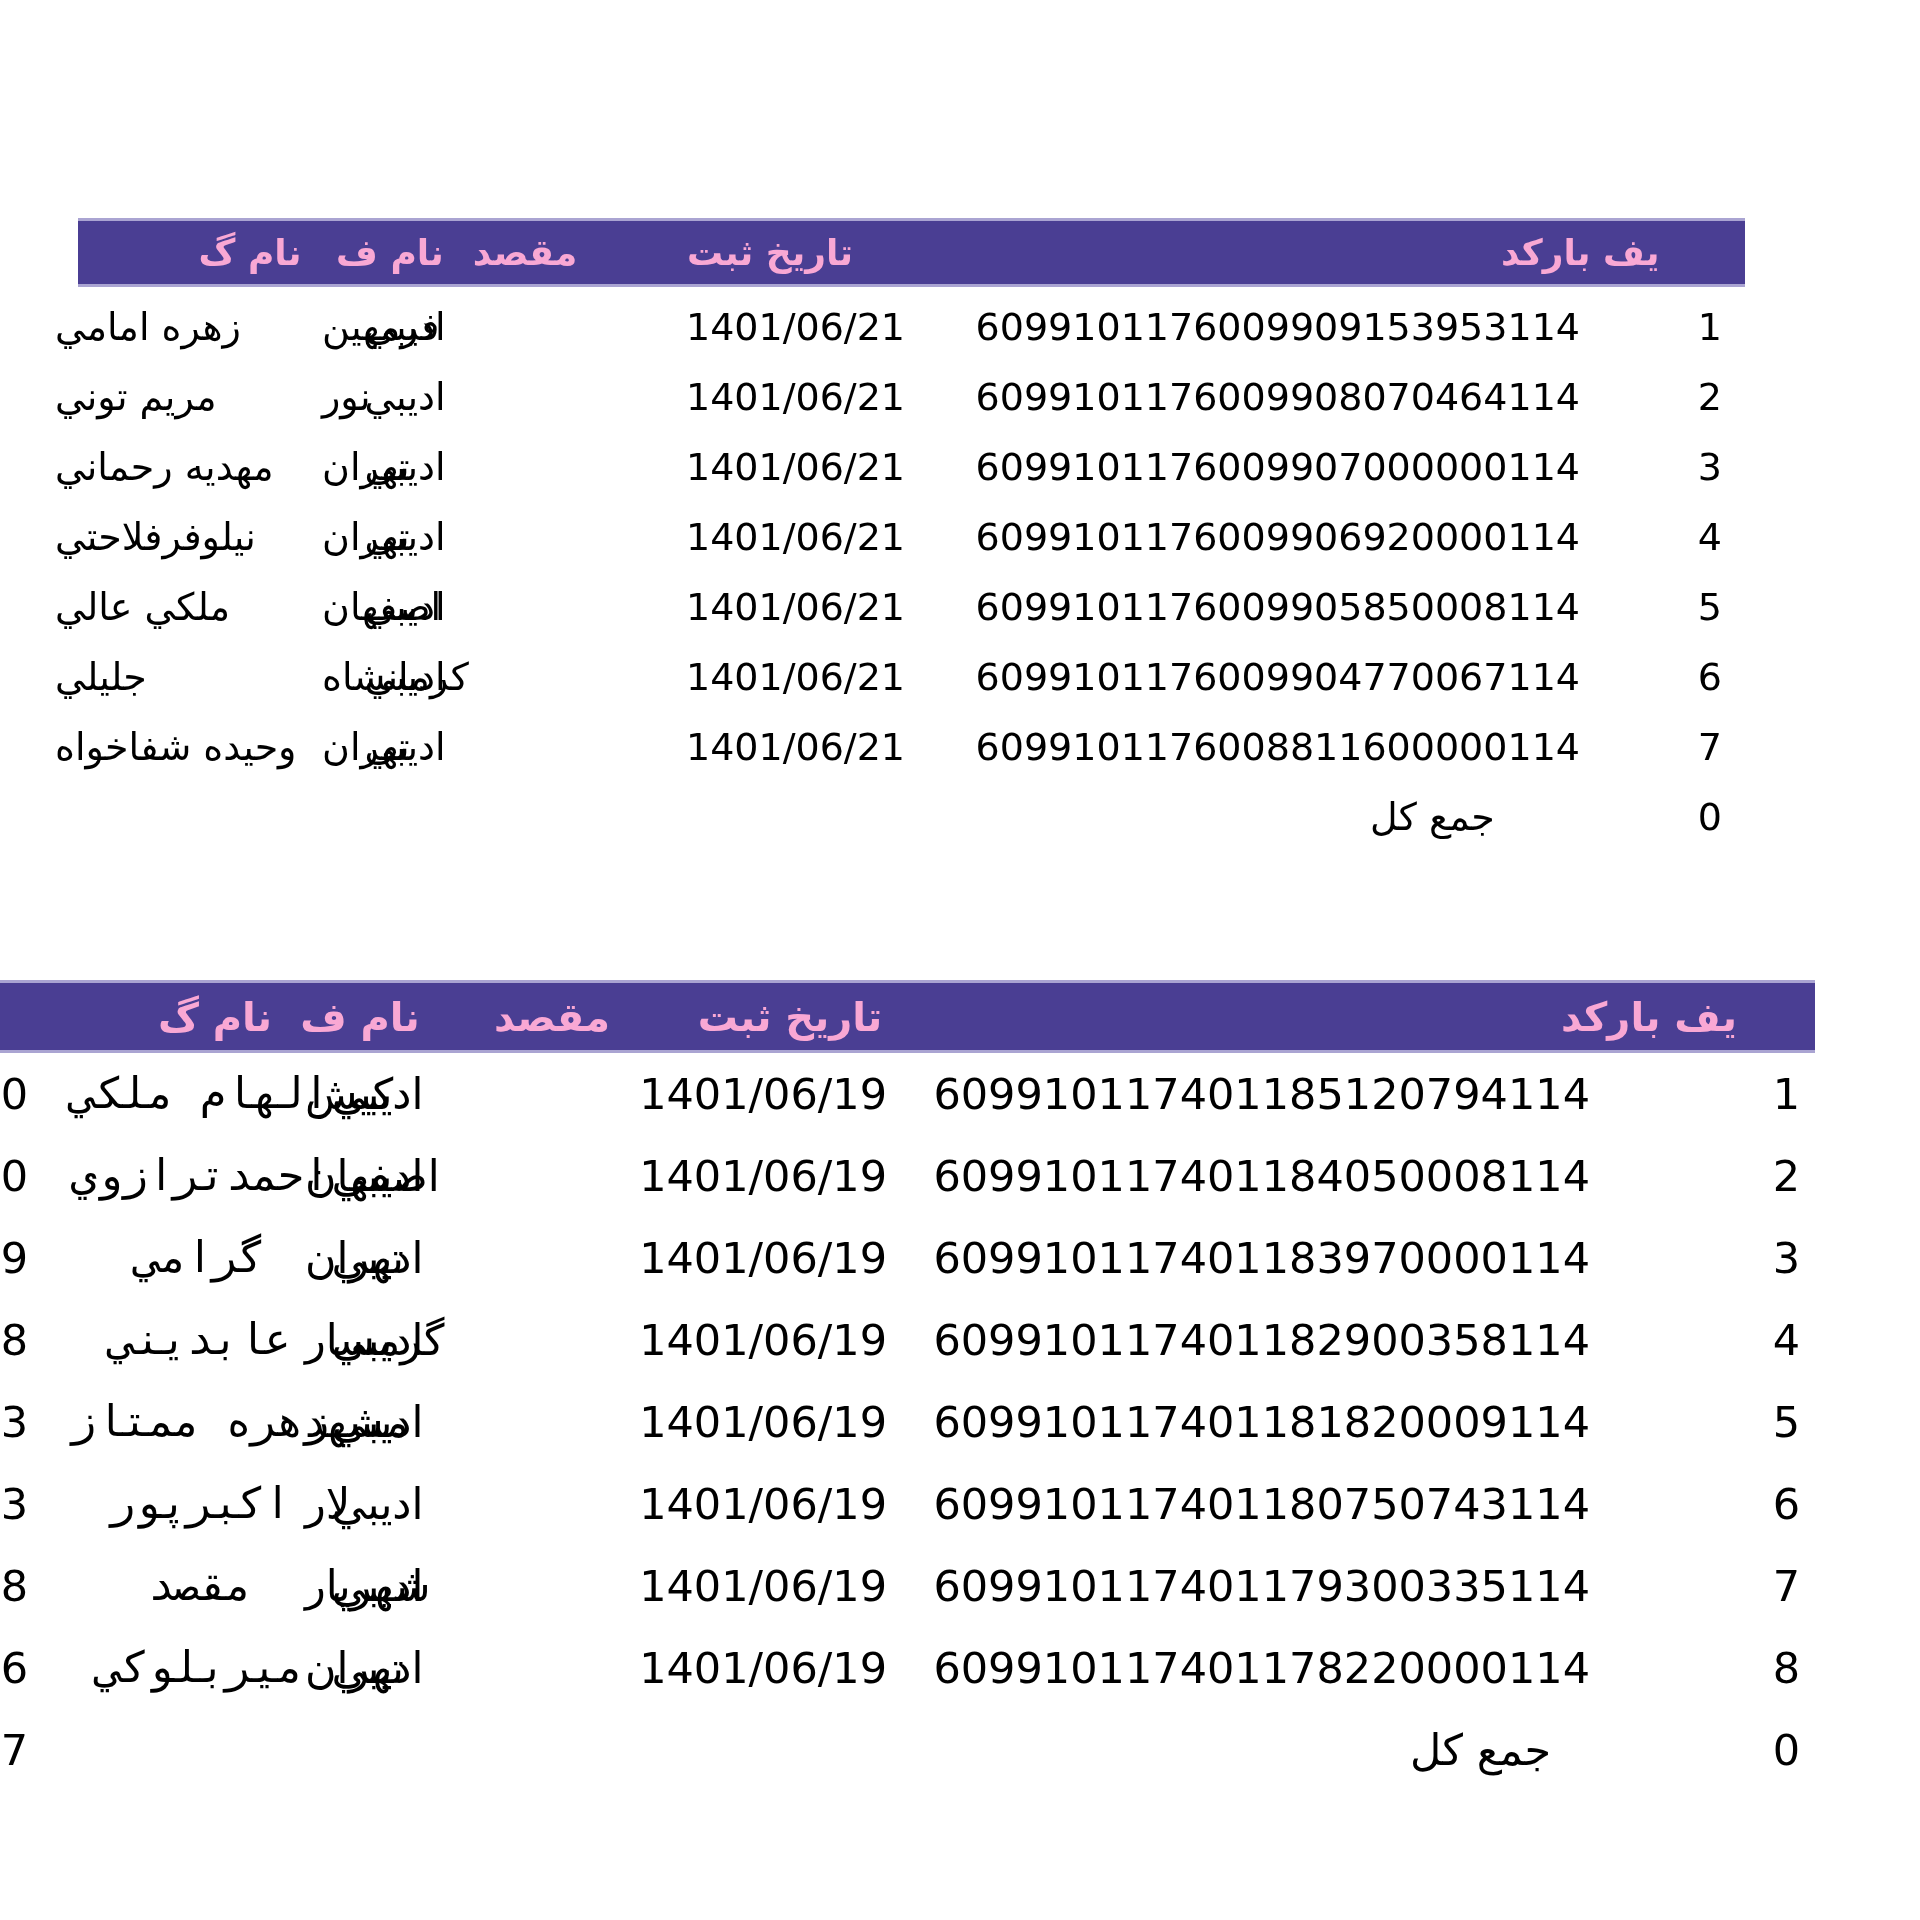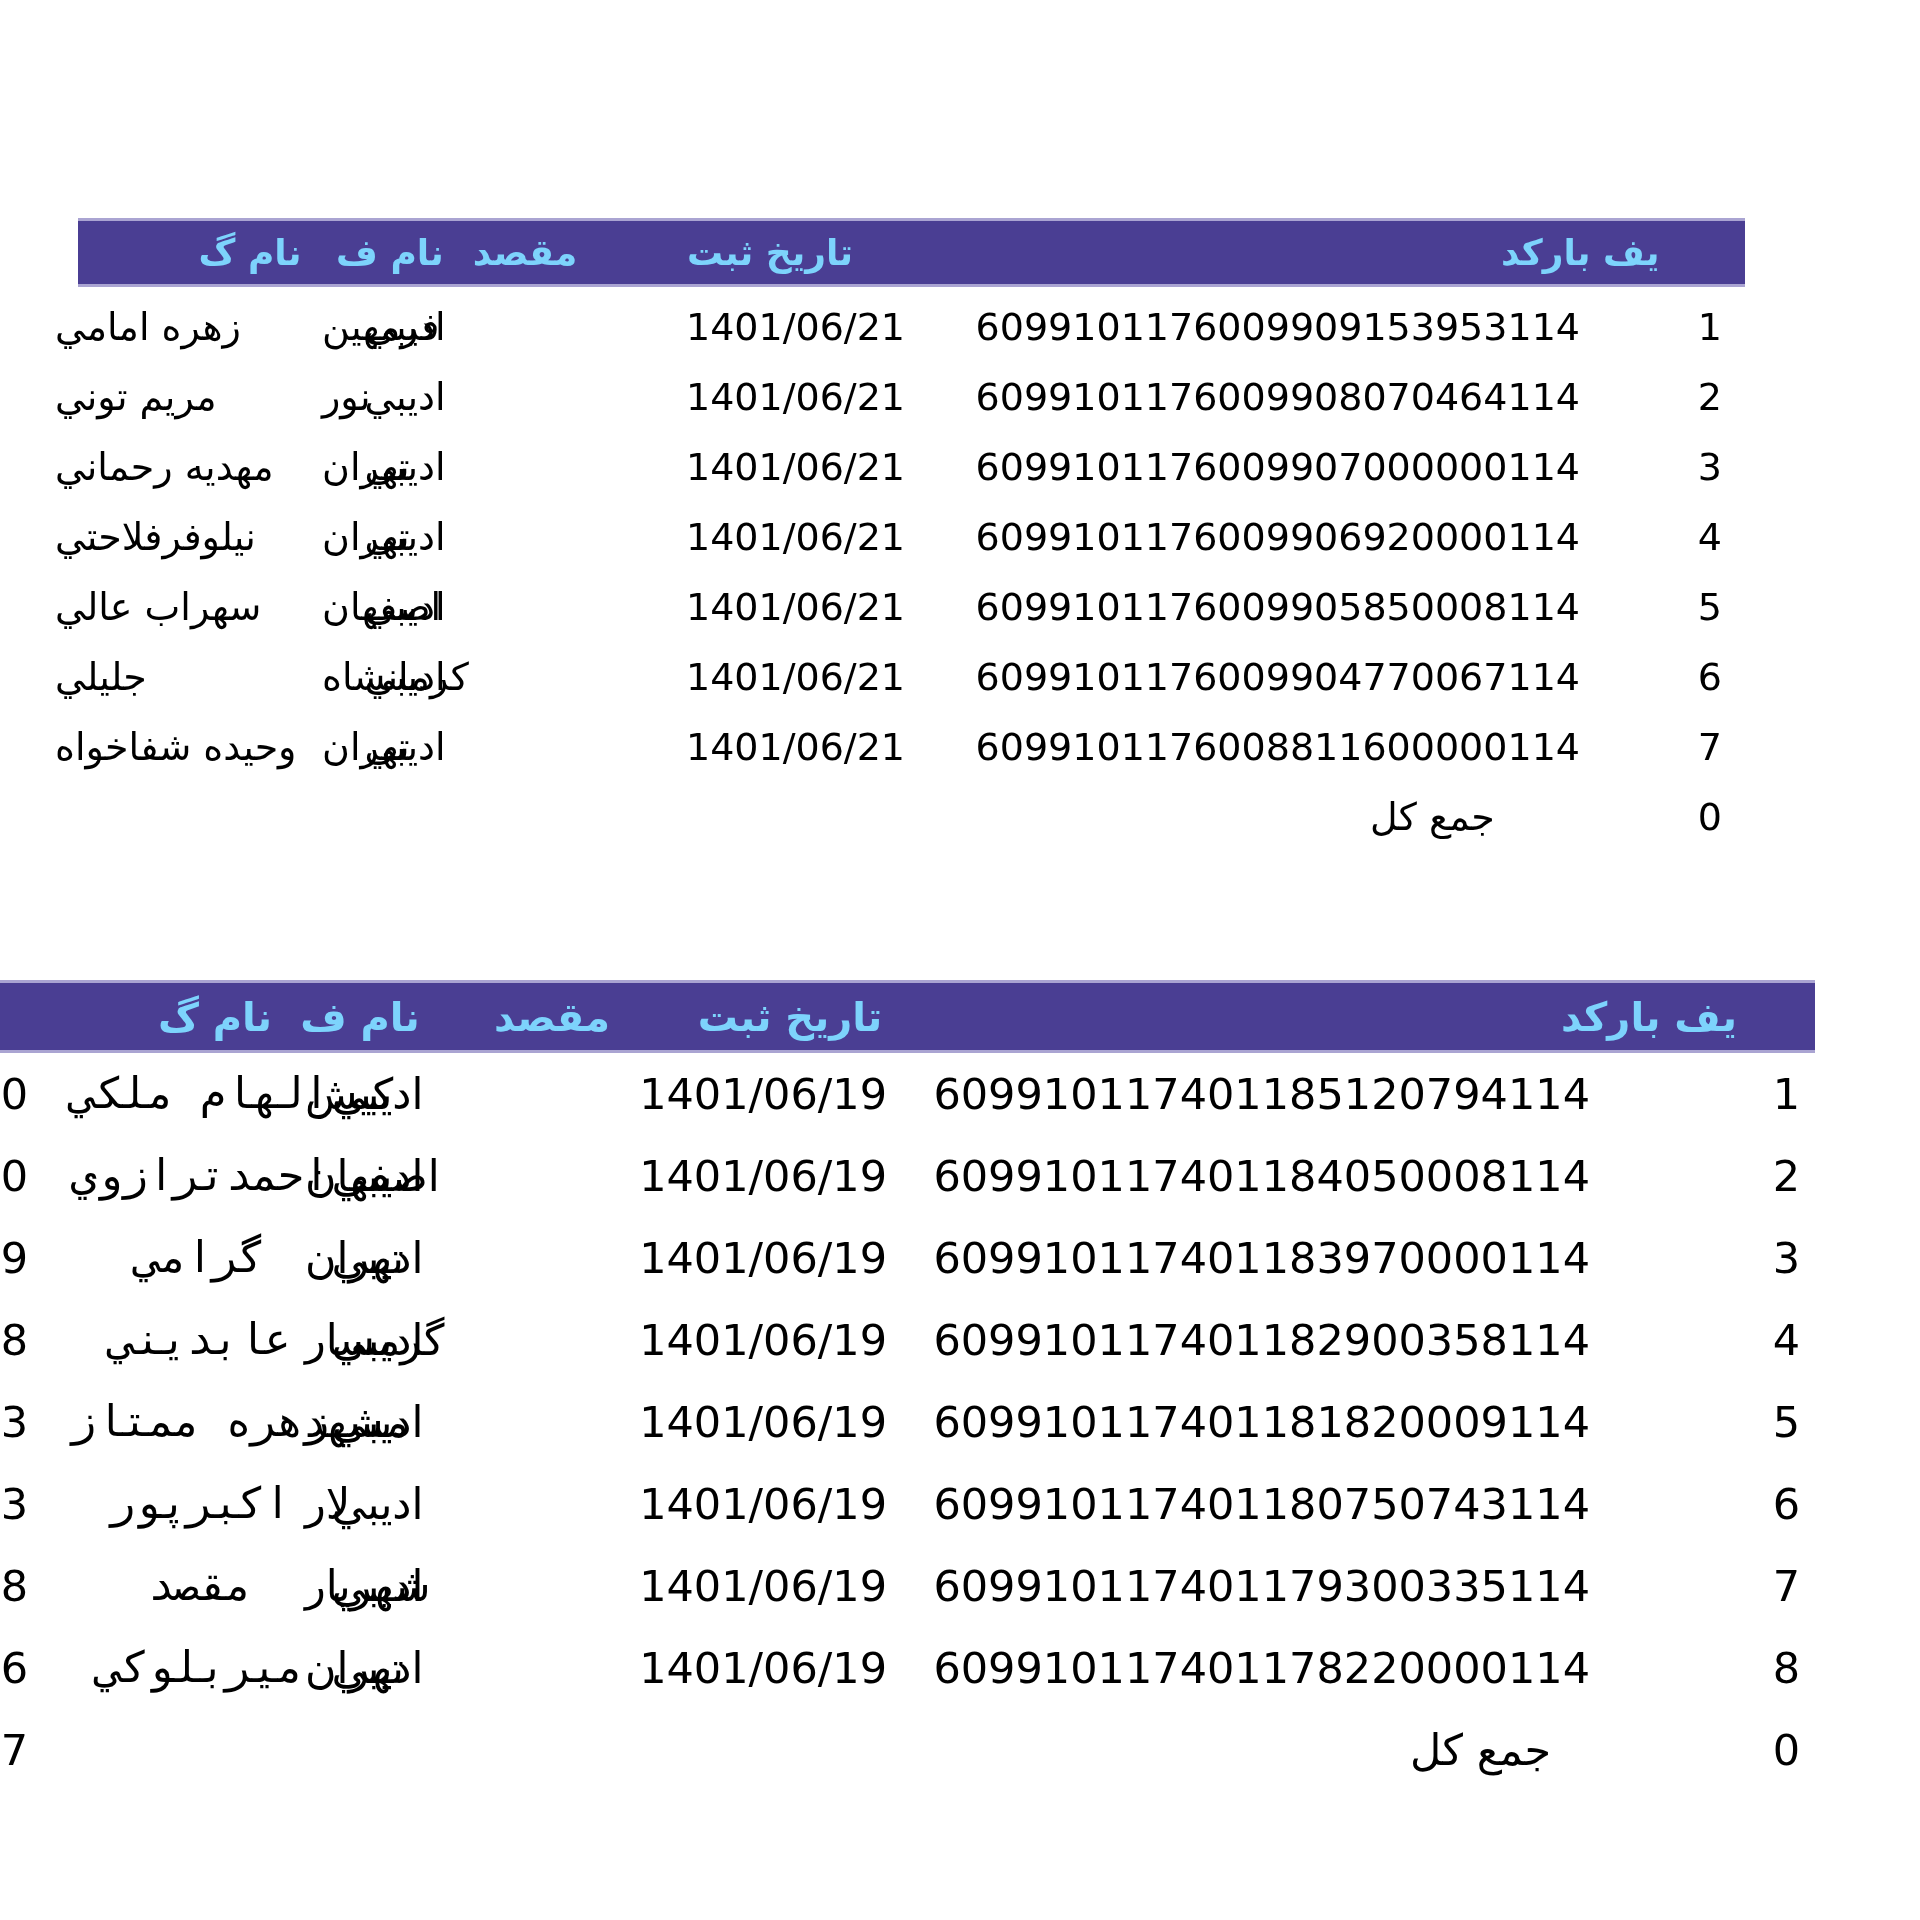--- a/index.html
+++ b/index.html
@@ -7,21 +7,21 @@
     width:1920px;height:1920px;background:#ffffff;overflow:hidden;position:relative;
     font-family:"DejaVu Sans", sans-serif;color:#000000;
   }
   .table{position:absolute;}
   .band{
     position:absolute;left:0;right:0;top:0;background:#4a3e93;
     border-top:3px solid #aaa4d2;border-bottom:3px solid #aaa4d2;
     box-sizing:border-box;overflow:hidden;
   }
   .band .h{
-    position:absolute;top:0;bottom:0;color:#7dd3fc;font-weight:bold;
+    position:absolute;top:0;bottom:0;color:#f9a8d4;font-weight:bold;
     display:flex;align-items:center;white-space:nowrap;direction:rtl;
   }
   .rows{position:absolute;left:0;right:0;}
   .row{position:relative;}
   .cell{
     position:absolute;top:0;bottom:0;display:flex;align-items:center;
     justify-content:flex-end;white-space:nowrap;
   }
   .c-last,.c-first,.c-dest,.c-total{direction:rtl;}
 
@@ -101,21 +101,21 @@
       </div>
       <div class="row">
         <span class="cell c-last">نيلوفرفلاحتي</span>
         <span class="cell c-first">اديبي</span>
         <span class="cell c-dest">تهران</span>
         <span class="cell c-date">1401/06/21</span>
         <span class="cell c-barcode">6099101176009906920000114</span>
         <span class="cell c-rownum">4</span>
       </div>
       <div class="row">
-        <span class="cell c-last">سهراب عالي</span>
+        <span class="cell c-last">ملكي عالي</span>
         <span class="cell c-first">اديبي</span>
         <span class="cell c-dest">اصفهان</span>
         <span class="cell c-date">1401/06/21</span>
         <span class="cell c-barcode">6099101176009905850008114</span>
         <span class="cell c-rownum">5</span>
       </div>
       <div class="row">
         <span class="cell c-last">جليلي</span>
         <span class="cell c-first">اديبي</span>
         <span class="cell c-dest">كرمانشاه</span>

